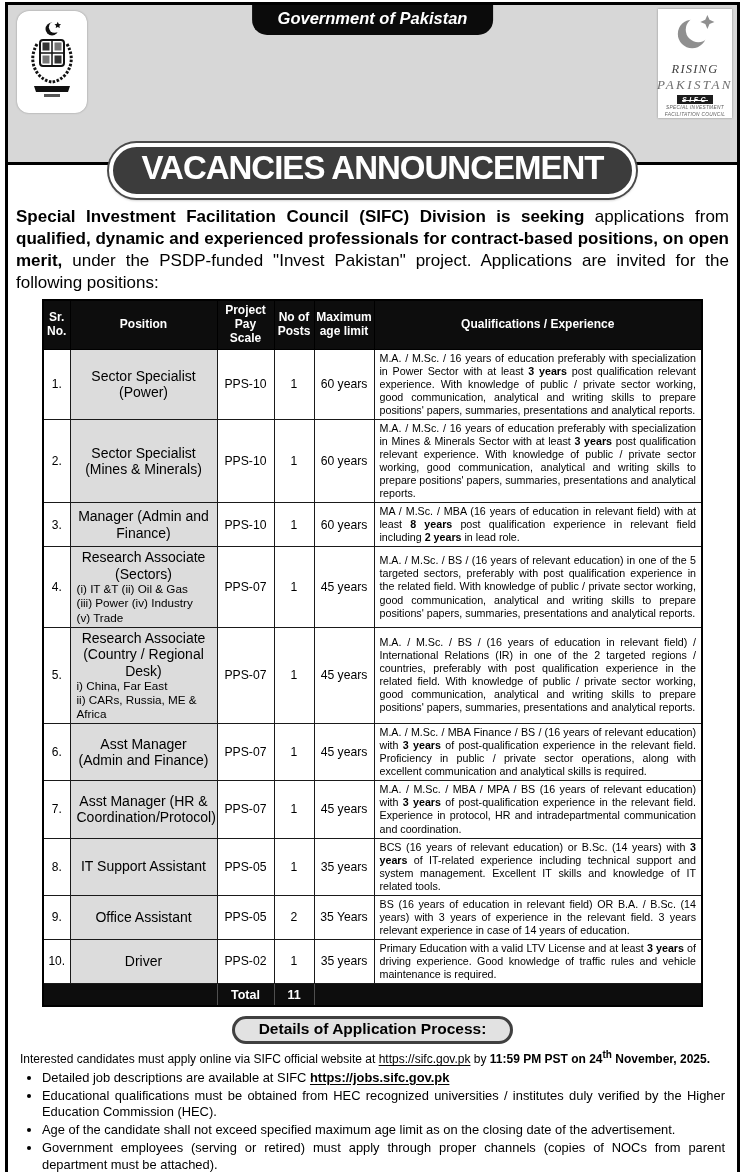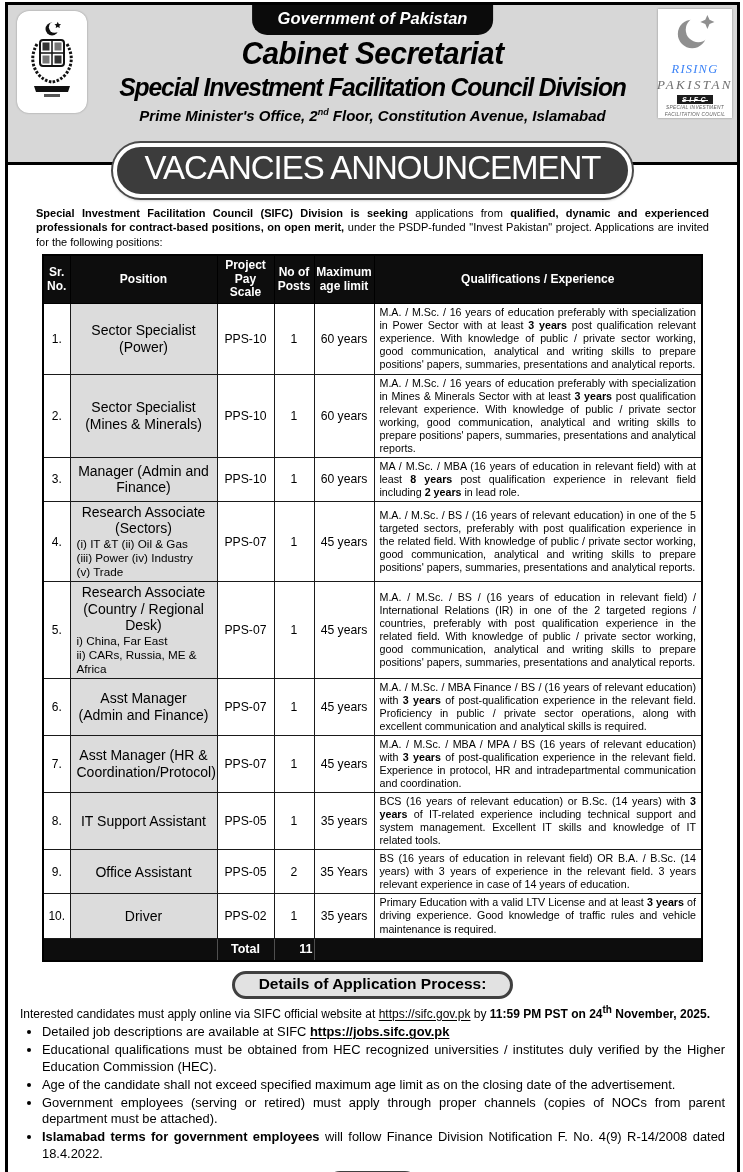--- a/index.html
+++ b/index.html
@@ -26,53 +26,53 @@
   .emblem {
     position:absolute; left:9px; top:6px; width:70px; height:102px; background:#fff;
     border-radius:12px; display:flex; align-items:center; justify-content:center;
     box-shadow:0 0 2px #8a8a8a;
   }
   .sifc-logo {
     position:absolute; right:5px; top:4px; width:74px; height:109px; background:#fff;
     display:flex; flex-direction:column; align-items:center; padding-top:4px;
     box-sizing:border-box; box-shadow:0 0 2px #8a8a8a;
   }
-  .rising { font-family:"Liberation Serif", serif; font-size:12.5px; letter-spacing:1.2px; color:#3b82f6; margin-top:9px; }
+  .rising { font-family:"Liberation Serif", serif; font-size:12.5px; letter-spacing:1.2px; color:#404040; margin-top:9px; }
   .pak    { font-family:"Liberation Serif", serif; font-size:13px;  letter-spacing:2.4px; color:#6e6e6e; }
   .sifc-bar { background:#1d1d1d; color:#fff; font-size:7px; font-weight:bold; letter-spacing:2.5px;
               padding:1px 5px; margin:2px 0 1px; text-decoration:line-through; }
   .sifc-cap { font-size:4.8px; color:#5c5c5c; letter-spacing:.3px; text-align:center; line-height:1.35; }
 
   
   .vac-banner {
     position:relative; z-index:2; margin:-22px auto 6px; width:fit-content;
-    background:#3c3c3c; color:#fff; font-size:33px; font-weight:normal; letter-spacing:-1px;
+    background:#3c3c3c; color:#fff; font-size:33px; font-weight:bold; letter-spacing:-1px;
     padding:2px 28px 7px; border:4px solid #fff; border-radius:32px; white-space:nowrap;
     box-shadow:0 0 0 2px #4a4a4a, 0 2px 3px rgba(0,0,0,.35);
   }
 
   
-  .intro { margin:8px 28px 5px; font-size:11px; line-height:1.3; text-align:justify; }
+  .intro { margin:8px 8px 5px; font-size:17px; line-height:1.3; text-align:justify; }
 
   
   .vtable { border-collapse:collapse; margin:2px auto 0; width:661px; table-layout:fixed; border:2px solid #000; }
   .vtable th {
     background:#0d0d0d; color:#fff; font-size:12px; line-height:1.15; font-weight:bold;
     padding:3px 1px; border:1px solid #000; height:30px;
   }
   .vtable td { border:1.5px solid #1a1a1a; vertical-align:middle; }
   .td-sr   { text-align:center; font-size:12px; }
   .td-pos  { background:#dcdcdc; padding:2px 6px; }
   .pos-main { font-weight:normal; font-size:14px; line-height:1.18;text-align:center; }
   .pos-sub  { font-size:11.7px; line-height:1.2; }
   .td-scale,.td-posts,.td-age { text-align:center; font-size:12.2px; }
   .td-qual { font-size:10.7px; line-height:1.22; padding:2px 5px; text-align:justify; }
   .vtable tfoot td { background:#0d0d0d; color:#fff; border:1px solid #4f4f4f; height:19px; }
   .tot-label { text-align:center; font-weight:bold; font-size:12.5px; }
-  .tot-val   { font-weight:bold; font-size:12.5px; text-align:right; }
+  .tot-val   { font-weight:bold; font-size:12.5px; text-align:center; }
 
   
   .pill {
     width:fit-content; margin:9px auto 4px; background:#e2e2e2;
     border:3px solid #404040; border-radius:22px; padding:1px 24px 3px;
     font-weight:bold; font-size:15.5px;
   }
   .lead { margin:1px 12px 2px; font-size:12px; line-height:1.3; }
   .blist { margin:2px 12px 2px 16px; padding-left:18px; list-style:disc; }
   .blist li { font-size:12.9px; line-height:1.28; text-align:justify; margin:1.5px 0; }
@@ -100,25 +100,20 @@
         <rect x="30.5" y="24.5" width="7" height="8" fill="#777"></rect>
         <rect x="18.5" y="37.5" width="7" height="8" fill="#777"></rect>
         <rect x="30.5" y="37.5" width="7" height="8" fill="#333"></rect>
         <path d="M13 26 Q4 42 14 56 Q20 63 28 64" fill="none" stroke="#111" stroke-width="3" stroke-dasharray="2.5 1.6"></path>
         <path d="M43 26 Q52 42 42 56 Q36 63 28 64" fill="none" stroke="#111" stroke-width="3" stroke-dasharray="2.5 1.6"></path>
         <path d="M10 68 L46 68 L44 74 L12 74 Z" fill="#111"></path>
         <rect x="20" y="76" width="16" height="3" fill="#555"></rect>
       </svg>
     </div>
 
-    <div class="titles">
-      <div class="t1">Cabinet Secretariat</div>
-      <div class="t2">Special Investment Facilitation Council Division</div>
-      <div class="t3">Prime Minister's Office, 2<sup>nd</sup> Floor, Constitution Avenue, Islamabad</div>
-    </div>
 
     <div class="sifc-logo">
       <svg width="46" height="42" viewBox="0 0 46 42">
         <circle cx="20" cy="22" r="15" fill="#8f8f8f"></circle>
         <circle cx="26.5" cy="17.5" r="13.2" fill="#fff"></circle>
         <path d="M36 2 l2.2 5.2 5.2 2.2 -5.2 2.2 -2.2 5.2 -2.2 -5.2 -5.2 -2.2 5.2 -2.2 z" fill="#8f8f8f"></path>
       </svg>
       <div class="rising">RISING</div>
       <div class="pak">PAKISTAN</div>
       <div class="sifc-bar">SIFC</div>

